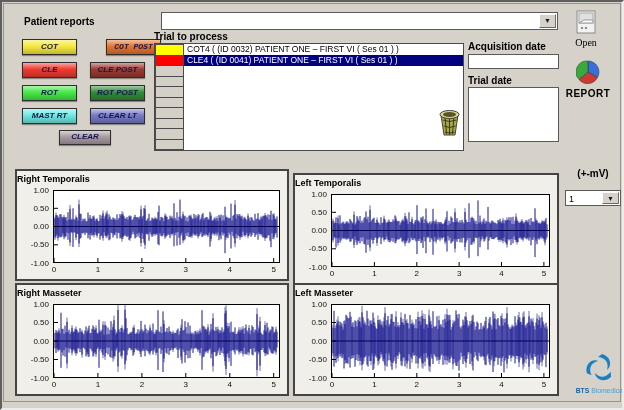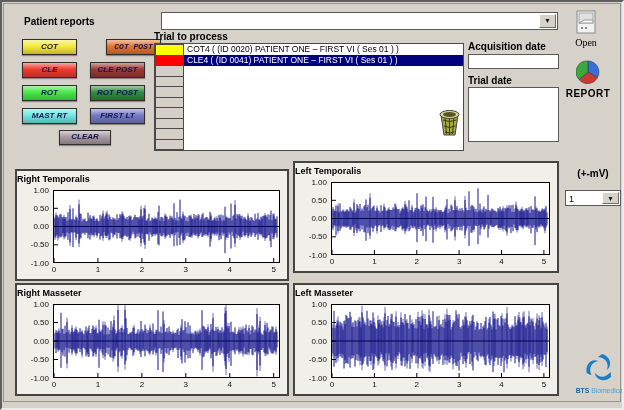--- a/index.html
+++ b/index.html
@@ -69,41 +69,41 @@
   <div class="cap" style="left:562px;top:35px;width:44px;font-family:Liberation Serif, serif;">Open</div>
 
   <div id="btn-area">
       <div class="rbtn" style="left: 20px; top: 37px; background-color: rgb(246, 233, 60);">COT</div>
       <div class="rbtn" style="left: 104px; top: 37px; background-color: rgb(228, 116, 46); font-family: Liberation Mono, monospace;">COT POST</div>
       <div class="rbtn" style="left: 20px; top: 60px; background-color: rgb(238, 59, 48);">CLE</div>
       <div class="rbtn" style="left: 88px; top: 60px; background-color: rgb(156, 58, 50);">CLE POST</div>
       <div class="rbtn" style="left: 20px; top: 83px; background-color: rgb(70, 232, 70);">ROT</div>
       <div class="rbtn" style="left: 88px; top: 83px; background-color: rgb(47, 140, 56);">ROT POST</div>
       <div class="rbtn" style="left: 20px; top: 106px; background-color: rgb(111, 233, 226);">MAST RT</div>
-      <div class="rbtn" style="left: 88px; top: 106px; background-color: rgb(118, 122, 198);">FIRST LT</div>
+      <div class="rbtn" style="left: 88px; top: 106px; background-color: rgb(118, 122, 198);">CLEAR LT</div>
       <div class="rbtn" style="left: 57px; top: 128px; width: 50px; height: 13px; line-height: 12px; background-color: rgb(168, 155, 162);">CLEAR</div>
     </div>
 
   <div class="lbl" style="left:152px;top:29px;">Trial to process</div>
 
   <div class="trial-list">
     <div class="swatch-col" id="swatch-col">
         <div class="swatch" style="background-color: rgb(255, 255, 0);"></div>
         <div class="swatch" style="background-color: rgb(255, 0, 0);"></div>
         <div class="swatch" style="background-color: rgb(212, 208, 200);"></div>
         <div class="swatch" style="background-color: rgb(212, 208, 200);"></div>
         <div class="swatch" style="background-color: rgb(212, 208, 200);"></div>
         <div class="swatch" style="background-color: rgb(212, 208, 200);"></div>
         <div class="swatch" style="background-color: rgb(212, 208, 200);"></div>
         <div class="swatch" style="background-color: rgb(212, 208, 200);"></div>
         <div class="swatch" style="background-color: rgb(212, 208, 200);"></div>
         <div class="swatch" style="background-color: rgb(212, 208, 200);"></div>
       </div>
     <div class="trial-rows" id="trial-rows">
-        <div class="trial-row">COT4 ( (ID 0020) PATIENT ONE – FIRST VI  ( Ses 01 ) )</div>
+        <div class="trial-row">COT4 ( (ID 0032) PATIENT ONE – FIRST VI  ( Ses 01 ) )</div>
         <div class="trial-row" style="background: rgb(0, 0, 128); color: rgb(255, 255, 255);">CLE4 ( (ID 0041) PATIENT ONE – FIRST VI  ( Ses 01 ) )</div>
       </div>
     <svg class="trash" viewBox="0 0 25 29">
       <path d="M4 7 L7 27 L18 27 L21 7 Z" fill="#a8a844" stroke="#444" stroke-width="1"></path>
       <path d="M6 12 Q12.5 15 19.5 12 M7 18 Q12.5 21 18.5 18 M8 24 Q12.5 26 17.5 24" fill="none" stroke="#3c3c18" stroke-width="1"></path>
       <path d="M8 8 L9.5 26 M12.5 8.5 L12.5 27 M17 8 L15.5 26" fill="none" stroke="#3c3c18" stroke-width="1"></path>
       <ellipse cx="12.5" cy="6.5" rx="9.5" ry="4" fill="#d8d890" stroke="#444"></ellipse>
       <ellipse cx="12.5" cy="6.5" rx="6.5" ry="2.5" fill="#55552a"></ellipse>
     </svg>
   </div>
@@ -138,21 +138,21 @@
       <span class="tick xtick" style="left: 212.781px; top: 94px;">4</span>
       <span class="tick xtick" style="left: 256.727px; top: 94px;">5</span>
       <svg class="plot-svg" width="227" height="73" style="left: 36px; top: 19px;">
         <rect x="0.5" y="0.5" width="226" height="72" fill="#fff" stroke="#000"></rect>
         <path d="M2 26.7V49.9M3 22.4V47.7M5 25.6V50.7M10 26.8V44.5M11 24.8V49.4M12 27.0V48.3M17 15.0V56.0M19 28.6V43.4M23 25.3V50.2M26 9.6V57.1M38 27.5V44.7M41 25.4V47.3M44 27.8V47.7M50 20.5V50.8M53 22.3V47.7M54 20.5V48.2M55 28.4V45.2M61 28.3V45.4M69 21.2V51.8M70 22.3V48.9M77 25.2V50.9M86 27.8V43.8M88 15.6V56.6M89 27.1V44.2M92 15.2V58.9M94 29.4V44.8M100 28.0V46.0M102 26.7V45.9M103 27.7V44.8M104 28.2V45.0M107 29.6V44.4M112 23.4V49.0M113 24.6V47.6M119 25.8V45.7M120 28.5V44.3M123 29.5V43.2M128 26.4V46.2M130 21.5V53.3M138 24.6V47.6M139 27.9V47.7M142 27.2V45.6M145 23.9V48.5M148 27.5V43.1M151 28.8V45.0M155 28.4V47.2M156 28.5V43.5M158 23.6V51.6M159 29.7V45.2M161 28.2V45.4M162 26.7V45.7M164 26.1V46.2M167 26.5V46.7M171 29.6V44.0M173 25.5V49.7M182 9.9V57.1M187 24.1V49.9M188 26.3V47.5M192 26.7V47.0M195 23.3V48.4M197 30.1V43.9M206 28.7V43.7M207 29.4V45.6M209 27.1V46.5M212 23.0V51.0M221 23.1V49.3M222 27.7V44.9" stroke="#6a6ab8" stroke-width="1"></path>
         <path d="M2 28.5V47.5M3 24.9V45.7M4 25.3V44.5M5 27.6V48.2M6 27.6V46.1M7 24.1V47.4M8 24.4V47.1M9 27.1V46.4M10 28.6V43.0M11 26.9V47.1M12 28.7V46.2M13 27.0V46.4M14 30.7V42.7M15 22.2V49.8M16 29.5V43.2M17 18.9V52.5M18 29.4V42.2M19 30.0V42.2M20 18.3V57.0M21 29.0V42.4M22 30.2V42.6M23 27.3V47.7M24 27.6V44.0M25 30.4V43.8M26 14.4V53.4M27 23.4V48.7M28 24.0V47.8M29 31.3V43.0M30 28.7V43.6M31 29.8V42.6M32 28.5V44.8M33 31.3V42.6M34 31.1V42.9M35 22.5V48.3M36 28.3V44.8M37 25.1V49.6M38 29.1V43.2M39 28.8V45.7M40 26.1V44.7M41 27.4V45.3M42 31.0V42.3M43 29.1V44.8M44 29.4V45.7M45 30.9V43.7M46 31.1V43.0M47 24.8V49.6M48 28.5V46.2M49 25.6V45.6M50 23.4V48.2M51 28.8V42.2M52 26.4V45.6M53 24.9V45.7M54 23.4V46.1M55 29.9V43.6M56 24.5V50.3M57 26.7V49.3M58 29.3V42.6M59 29.5V43.3M60 27.4V47.5M61 29.7V43.8M62 28.5V45.1M63 30.2V42.3M64 24.3V48.5M65 29.5V42.8M66 28.0V43.1M67 24.0V48.3M68 25.7V47.6M69 24.0V49.0M70 24.8V46.6M71 26.3V46.1M72 28.2V44.7M73 28.9V46.1M74 26.9V47.1M75 29.5V45.7M76 25.8V49.9M77 27.2V48.3M78 26.2V47.8M79 30.0V44.4M80 29.3V41.7M81 26.9V44.3M82 24.8V48.5M83 27.1V47.4M84 27.5V43.8M85 27.1V46.7M86 29.4V42.5M87 26.3V48.0M88 19.3V53.0M89 28.8V42.8M90 25.8V48.9M91 18.0V52.8M92 19.1V54.9M93 30.7V44.0M94 30.7V43.3M95 28.2V44.2M96 23.8V50.7M97 31.1V42.4M98 30.2V44.7M99 27.6V46.9M100 29.6V44.2M101 29.0V44.1M102 28.5V44.2M103 29.3V43.3M104 29.7V43.5M105 22.1V54.1M106 15.6V55.2M107 30.9V42.9M108 26.9V45.9M109 27.1V46.5M110 28.2V45.3M111 31.1V43.3M112 25.7V46.8M113 26.7V45.6M114 26.8V45.8M115 29.7V43.9M116 29.1V45.0M117 25.6V48.0M118 27.7V44.2M119 27.7V44.0M120 30.0V42.9M121 13.3V56.3M122 27.9V45.3M123 30.7V42.0M124 22.2V55.6M125 30.7V42.1M126 26.7V47.9M127 9.6V54.9M128 28.2V44.4M129 29.1V42.4M130 24.2V50.3M131 26.4V50.5M132 25.7V49.4M133 30.8V43.3M134 27.2V46.1M135 31.3V42.5M136 25.6V47.1M137 25.6V47.0M138 26.7V45.6M139 29.4V45.7M140 28.9V43.2M141 23.9V45.1M142 28.9V43.9M143 25.2V45.7M144 28.2V43.7M145 26.2V46.4M146 24.7V46.2M147 30.4V44.5M148 29.1V41.9M149 24.5V47.0M150 23.1V46.4M151 30.2V43.4M152 27.9V45.7M153 27.3V44.0M154 27.0V45.3M155 29.9V45.3M156 30.0V42.3M157 21.8V56.7M158 25.9V48.9M159 30.9V43.6M160 30.5V42.8M161 29.7V43.8M162 28.5V44.0M163 30.8V42.4M164 28.0V44.4M165 30.7V42.4M166 24.9V50.2M167 28.3V44.9M168 24.5V49.3M169 30.5V42.5M170 25.3V45.5M171 30.9V42.7M172 16.7V63.2M173 27.5V47.4M174 27.5V46.7M175 27.6V48.1M176 28.5V42.6M177 27.9V44.7M178 13.6V58.5M179 30.3V41.7M180 25.8V46.1M181 24.8V48.3M182 14.7V53.4M183 28.6V43.9M184 24.0V48.3M185 25.7V45.2M186 24.2V46.1M187 26.3V47.5M188 28.1V45.5M189 25.6V47.1M190 29.3V41.8M191 27.3V45.6M192 28.5V45.1M193 29.2V45.2M194 30.3V42.8M195 25.7V46.3M196 27.8V45.7M197 31.2V42.5M198 27.1V46.8M199 27.7V45.1M200 29.9V42.5M201 31.0V43.3M202 23.8V47.0M203 29.5V44.9M204 28.5V43.5M205 23.1V49.7M206 30.1V42.4M207 30.6V44.0M208 26.6V43.9M209 28.8V44.7M210 25.7V47.7M211 25.9V47.0M212 25.4V48.4M213 25.3V48.2M214 27.1V47.7M215 24.4V45.5M216 29.5V45.1M217 24.8V50.8M218 20.7V57.2M219 29.8V43.3M220 24.0V48.9M221 25.5V47.0M222 29.3V43.4M223 29.2V42.8M224 26.4V47.6" stroke="#14148c" stroke-width="1"></path>
         <line x1="1" x2="226" y1="36.5" y2="36.5" stroke="#000050"></line>
         <path d="M1.0 72V68M44.9 72V68M88.9 72V68M132.8 72V68M176.8 72V68M220.7 72V68M1 0.0H5M1 18.3H5M1 36.5H5M1 54.8H5M1 73.0H5" stroke="#000" stroke-width="1"></path>
       </svg>
     </div>
-  <div class="chart-panel" style="left:291px;top:159px;width:266px;height:112px;">
+  <div class="chart-panel" style="left:291px;top:171px;width:266px;height:112px;">
       <div class="c-title">Left Temporalis</div>
       <span class="tick ytick" style="left: 2px; top: 14.5px;">1.00</span>
       <span class="tick ytick" style="left: 2px; top: 32.75px;">0.50</span>
       <span class="tick ytick" style="left: 2px; top: 51px;">0.00</span>
       <span class="tick ytick" style="left: 2px; top: 69.25px;">-0.50</span>
       <span class="tick ytick" style="left: 2px; top: 87.5px;">-1.00</span>
       <span class="tick xtick" style="left: 37px; top: 94px;">0</span>
       <span class="tick xtick" style="left: 79.3828px; top: 94px;">1</span>
       <span class="tick xtick" style="left: 121.766px; top: 94px;">2</span>
       <span class="tick xtick" style="left: 164.148px; top: 94px;">3</span>

